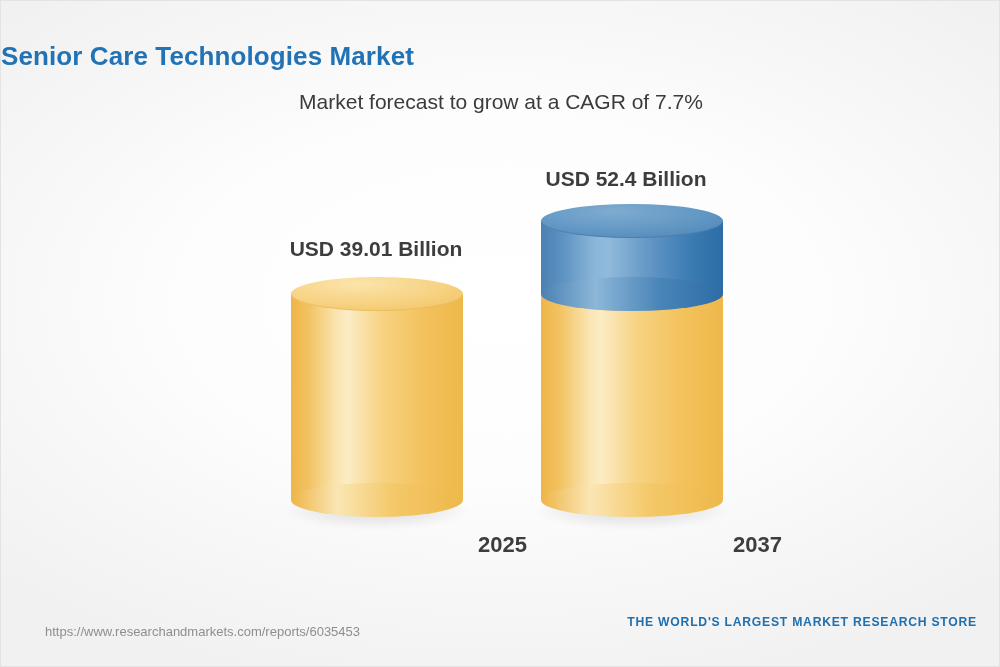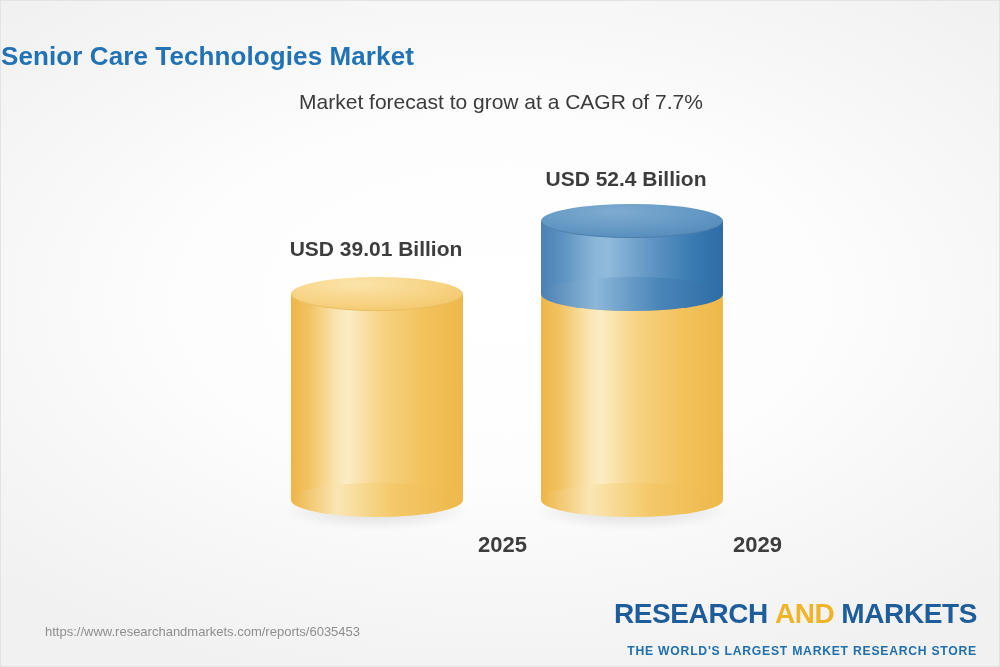--- a/index.html
+++ b/index.html
@@ -224,27 +224,24 @@
           <div class="seg-cap cap-yellow-top" style="top:0; height:34px;"></div>
         </div>
 
         <div class="seg" style="left:0; top:0; width:182px; height:107px;">
           <div class="seg-body fill-blue" style="top:17px; height:73px;"></div>
           <div class="seg-cap cap-blue-bottom" style="top:73px; height:34px;"></div>
           <div class="seg-cap cap-blue-top" style="top:0; height:34px;"></div>
         </div>
       </div>
 
-      <div class="cat-label" style="left:481px; top:531px;">2029</div>
+      <div class="cat-label" style="left:481px; top:531px;">2037</div>
     </div>
 
   </div>
 
   <div class="source-url">https://www.researchandmarkets.com/reports/6035453</div>
 
   <div class="logo">
-    <div class="logo-main">
-      <span class="logo-word-blue">RESEARCH</span><span class="logo-word-gold" style="margin:0 7px;">AND</span><span class="logo-word-blue">MARKETS</span>
-    </div>
     <div class="logo-tag">THE WORLD'S LARGEST MARKET RESEARCH STORE</div>
   </div>
 
 </div>
 
 </body></html>

